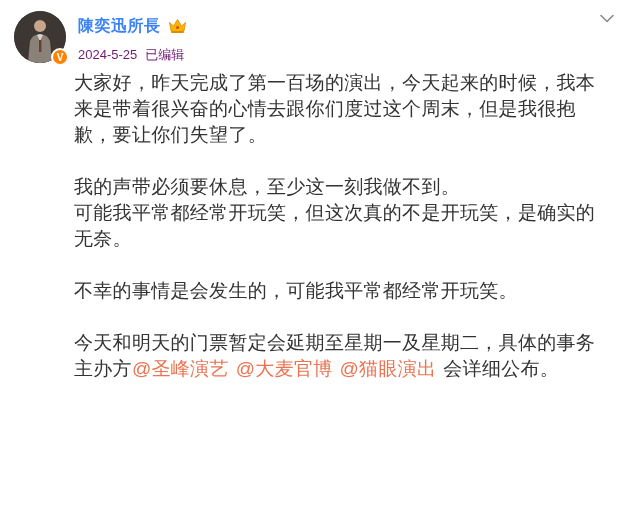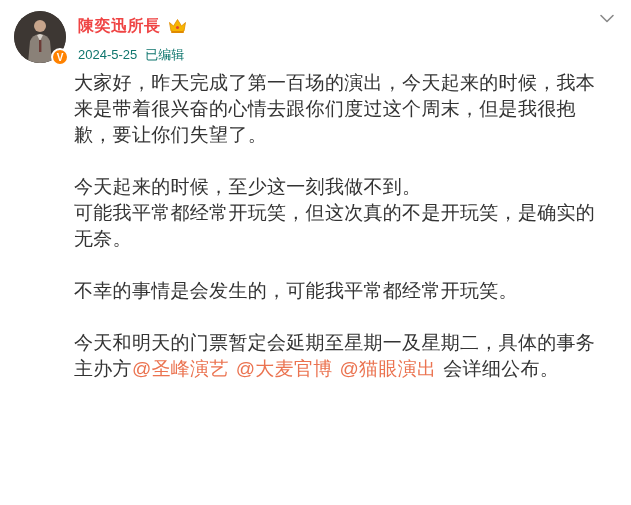--- a/index.html
+++ b/index.html
@@ -27,25 +27,25 @@
     position: absolute; right: -3px; bottom: -3px;
     width: 18px; height: 18px; border-radius: 50%;
     background: #ff8200; border: 2px solid #ffffff;
     color: #ffffff; font-size: 10px; font-weight: bold;
     display: flex; align-items: center; justify-content: center;
     font-family: "Liberation Sans", sans-serif;
   }
   .user-info { position: absolute; left: 78px; top: 15px; }
   .name-row { display: flex; align-items: center; height: 22px; }
   .user-name {
-    font-size: 16px; font-weight: bold; color: #ef4444;
+    font-size: 16px; font-weight: bold; color: #3b82f6;
     letter-spacing: 0.5px; cursor: pointer;
   }
   .crown { margin-left: 7px; width: 19px; height: 16px; display: inline-block; }
-  .meta-row { margin-top: 9px; font-size: 13px; color: #0f766e; }
+  .meta-row { margin-top: 9px; font-size: 13px; color: #701a75; }
   .meta-row .edited { margin-left: 8px; }
   .chevron {
     position: absolute; right: 15px; top: 12px;
     width: 18px; height: 14px; cursor: pointer;
   }
 
   
   .content {
     position: absolute; top: 70px; left: 74px;
     width: 538px;
@@ -92,21 +92,21 @@
       <polyline points="3,3.5 9,9.5 15,3.5" fill="none" stroke="#8a8a8a" stroke-width="1.6" stroke-linecap="round" stroke-linejoin="round"></polyline>
     </svg>
   </div>
 
   <div class="content">
 
     <div class="para">大家好，昨天完成了第一百场的演出，今天起来的时候，我本来是带着很兴奋的心情去跟你们度过这个周末，但是我很抱歉，要让你们失望了。</div>
 
 
     <div class="para">
-      <div>今天起来的时候，至少这一刻我做不到。</div>
+      <div>我的声带必须要休息，至少这一刻我做不到。</div>
       <div>可能我平常都经常开玩笑，但这次真的不是开玩笑，是确实的无奈。</div>
     </div>
 
     <div class="para">
       <div>不幸的事情是会发生的，可能我平常都经常开玩笑。</div>
     </div>
 
     <div class="para"><span>今天和明天的门票暂定会延期至星期一及星期二，具体的事务主办方</span><a class="mention">@圣峰演艺</a><a class="mention">@大麦官博</a><a class="mention">@猫眼演出</a><span>会详细公布。</span></div>
 
   </div>

